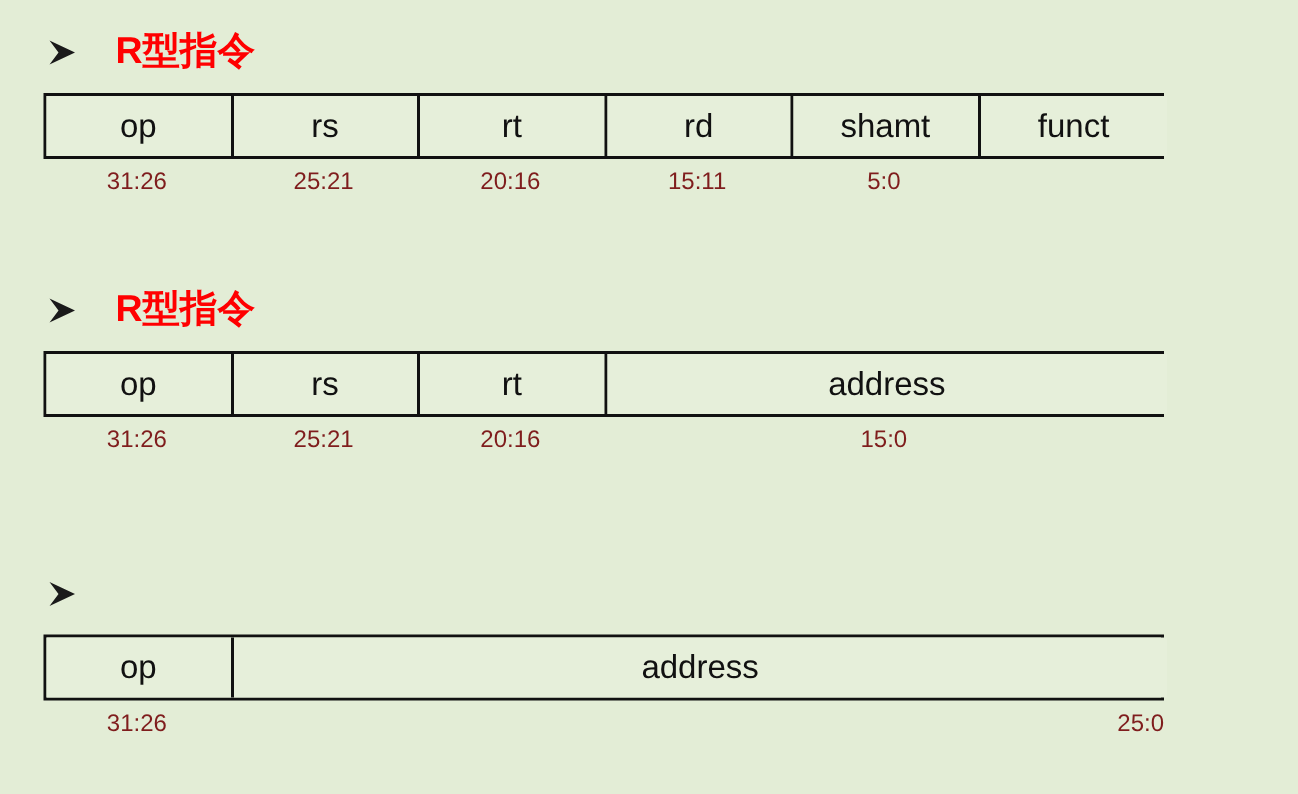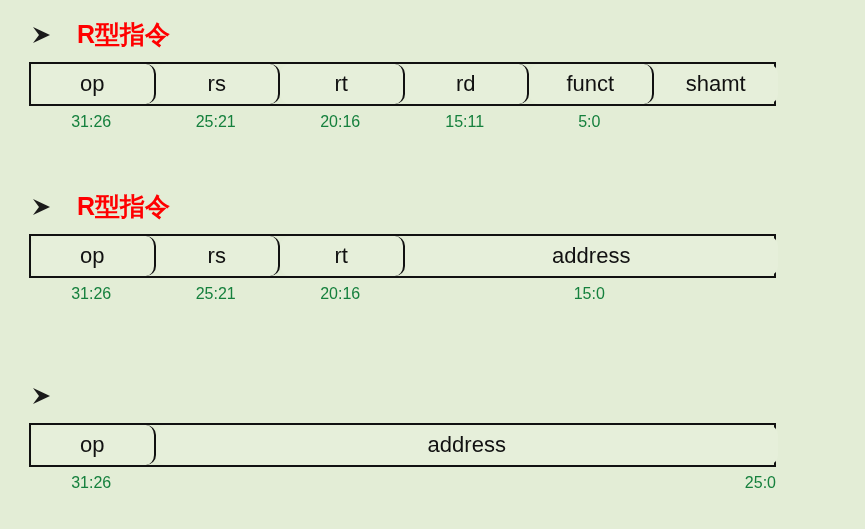--- a/index.html
+++ b/index.html
@@ -75,21 +75,20 @@
     border-right: 2px solid #111111;
     box-sizing: border-box;
     display: flex;
     align-items: center;
     justify-content: center;
     font-size: 22px;
     color: #111111;
     background: #e6efda;
     height: 100%;
     overflow: hidden;
-    border-radius: 10px;
   }
   .cell:last-child { border-right: none; }
 
   
   .w1 { width: 124.5px; }
   .w3 { width: 373.5px; }
   .w5 { width: 622.5px; }
 
   
   .bits {
@@ -97,21 +96,21 @@
     margin-left: 29px;
     width: 747px;
     height: 24px;
     display: flex;
     margin-top: 4px;
   }
   .bit {
     flex: 0 0 auto;
     text-align: center;
     font-size: 16px;
-    color: #15803d;
+    color: #7f1d1d;
     line-height: 24px;
   }
   .bit.w1 { width: 124.5px; }
   .bit.w3 { width: 373.5px; }
   .bit.w5 { width: 622.5px; text-align: right; }
 </style>
 </head>
 <body>
 
 <div class="slide">
@@ -124,22 +123,22 @@
         </svg>
       </span>
       <span class="heading-text">R型指令</span>
     </div>
 
     <div class="fields">
       <div class="cell w1">op</div>
       <div class="cell w1">rs</div>
       <div class="cell w1">rt</div>
       <div class="cell w1">rd</div>
+      <div class="cell w1">shamt</div>
       <div class="cell w1">funct</div>
-      <div class="cell w1">shamt</div>
     </div>
 
     <div class="bits">
       <div class="bit w1">31:26</div>
       <div class="bit w1">25:21</div>
       <div class="bit w1">20:16</div>
       <div class="bit w1">15:11</div>
       <div class="bit w1">5:0</div>
     </div>
   </div>

